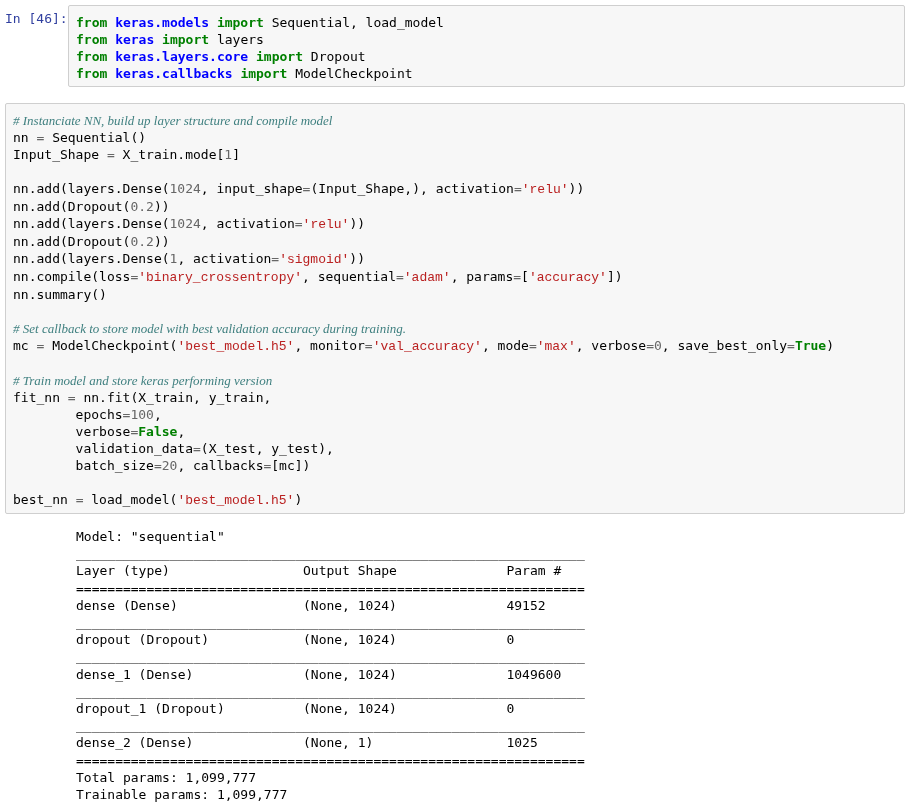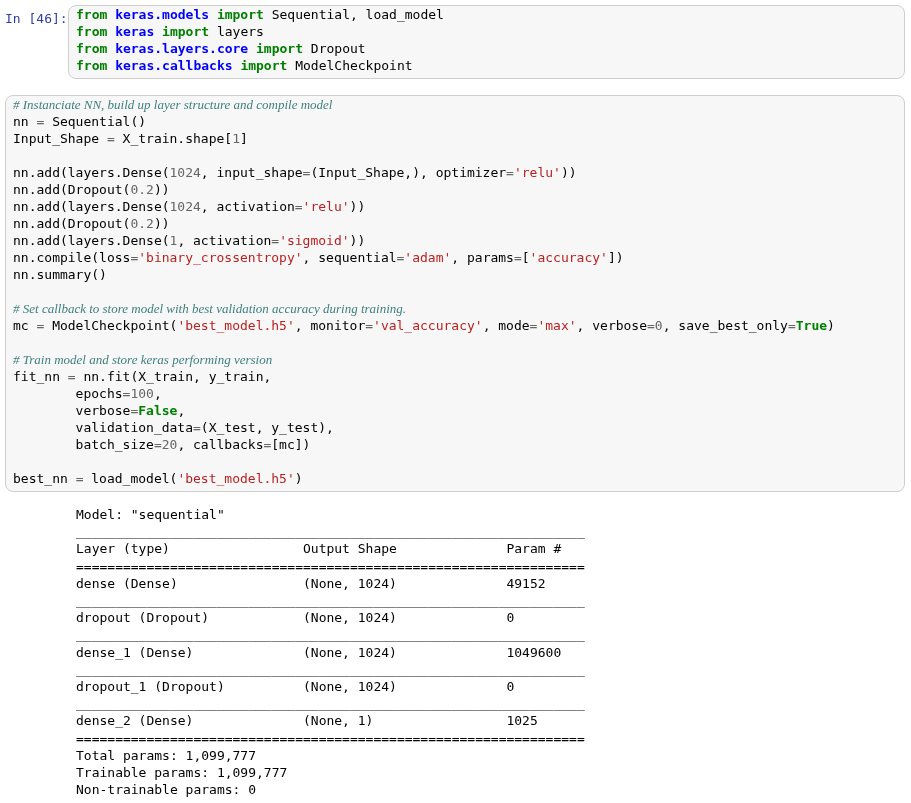--- a/index.html
+++ b/index.html
@@ -15,36 +15,36 @@
     font: 13px/17px "DejaVu Sans Mono", "Liberation Mono", monospace;
     color: var(--c-prompt, #303F9F);
     padding-top: 5px;
     white-space: nowrap;
   }
 
   .input-area {
     flex: 1;
     background: var(--c-cell-bg, #f7f7f7);
     border: 1px solid var(--c-cell-border, #cfcfcf);
-    border-radius: 8px;
-    padding: 0 4px 4px 7px;
+    border-radius: 2px;
+    padding: 8px 4px 4px 7px;
     overflow: hidden;
     min-width: 0;
   }
 
   pre.code {
     margin: 0;
     font: 13px/17px "DejaVu Sans Mono", "Liberation Mono", monospace;
     color: #000000;
     white-space: pre;
   }
 
   .tok-kw  { color: var(--c-kw,  #008000); font-weight: bold; }
   .tok-nn  { color: var(--c-nn,  #0000FF); font-weight: bold; }
-  .tok-str { color: var(--c-str, #BA2121); }
+  .tok-str { color: var(--c-str, #BA2121); font-family: Liberation Mono, monospace; }
   .tok-cmt { color: var(--c-cmt, #408080); font-style: italic; font-family: Liberation Serif, serif; }
   .tok-num { color: var(--c-num, #666666); }
   .tok-op  { color: var(--c-op,  #666666); }
   .tok-pl  { color: #000000; }
 
   .output-row { display: flex; margin-top: -8px; }
   .output-spacer { flex: 0 0 63px; }
   pre.output {
     margin: 0;
     padding: 6px 0 0 8px;
@@ -65,23 +65,23 @@
 <span class="tok-kw">from</span><span class="tok-pl"> </span><span class="tok-nn">keras</span><span class="tok-pl"> </span><span class="tok-kw">import</span><span class="tok-pl"> layers</span>
 <span class="tok-kw">from</span><span class="tok-pl"> </span><span class="tok-nn">keras.layers.core</span><span class="tok-pl"> </span><span class="tok-kw">import</span><span class="tok-pl"> Dropout</span>
 <span class="tok-kw">from</span><span class="tok-pl"> </span><span class="tok-nn">keras.callbacks</span><span class="tok-pl"> </span><span class="tok-kw">import</span><span class="tok-pl"> ModelCheckpoint</span></pre>
     </div>
   </div>
 
   <div class="cell-row">
     <div class="input-area">
       <pre class="code"><span class="tok-cmt"># Instanciate NN, build up layer structure and compile model</span>
 <span class="tok-pl">nn </span><span class="tok-op">=</span><span class="tok-pl"> Sequential()</span>
-<span class="tok-pl">Input_Shape </span><span class="tok-op">=</span><span class="tok-pl"> X_train.shape[</span><span class="tok-num">1</span><span class="tok-pl">]</span>
+<span class="tok-pl">Input_Shape </span><span class="tok-op">=</span><span class="tok-pl"> X_train.mode[</span><span class="tok-num">1</span><span class="tok-pl">]</span>
 
-<span class="tok-pl">nn.add(layers.Dense(</span><span class="tok-num">1024</span><span class="tok-pl">, input_shape</span><span class="tok-op">=</span><span class="tok-pl">(Input_Shape,), optimizer</span><span class="tok-op">=</span><span class="tok-str">'relu'</span><span class="tok-pl">))</span>
+<span class="tok-pl">nn.add(layers.Dense(</span><span class="tok-num">1024</span><span class="tok-pl">, input_shape</span><span class="tok-op">=</span><span class="tok-pl">(Input_Shape,), activation</span><span class="tok-op">=</span><span class="tok-str">'relu'</span><span class="tok-pl">))</span>
 <span class="tok-pl">nn.add(Dropout(</span><span class="tok-num">0.2</span><span class="tok-pl">))</span>
 <span class="tok-pl">nn.add(layers.Dense(</span><span class="tok-num">1024</span><span class="tok-pl">, activation</span><span class="tok-op">=</span><span class="tok-str">'relu'</span><span class="tok-pl">))</span>
 <span class="tok-pl">nn.add(Dropout(</span><span class="tok-num">0.2</span><span class="tok-pl">))</span>
 <span class="tok-pl">nn.add(layers.Dense(</span><span class="tok-num">1</span><span class="tok-pl">, activation</span><span class="tok-op">=</span><span class="tok-str">'sigmoid'</span><span class="tok-pl">))</span>
 <span class="tok-pl">nn.compile(loss</span><span class="tok-op">=</span><span class="tok-str">'binary_crossentropy'</span><span class="tok-pl">, sequential</span><span class="tok-op">=</span><span class="tok-str">'adam'</span><span class="tok-pl">, params</span><span class="tok-op">=</span><span class="tok-pl">[</span><span class="tok-str">'accuracy'</span><span class="tok-pl">])</span>
 <span class="tok-pl">nn.summary()</span>
 
 <span class="tok-cmt"># Set callback to store model with best validation accuracy during training.</span>
 <span class="tok-pl">mc </span><span class="tok-op">=</span><span class="tok-pl"> ModelCheckpoint(</span><span class="tok-str">'best_model.h5'</span><span class="tok-pl">, monitor</span><span class="tok-op">=</span><span class="tok-str">'val_accuracy'</span><span class="tok-pl">, mode</span><span class="tok-op">=</span><span class="tok-str">'max'</span><span class="tok-pl">, verbose</span><span class="tok-op">=</span><span class="tok-num">0</span><span class="tok-pl">, save_best_only</span><span class="tok-op">=</span><span class="tok-kw">True</span><span class="tok-pl">)</span>
 

